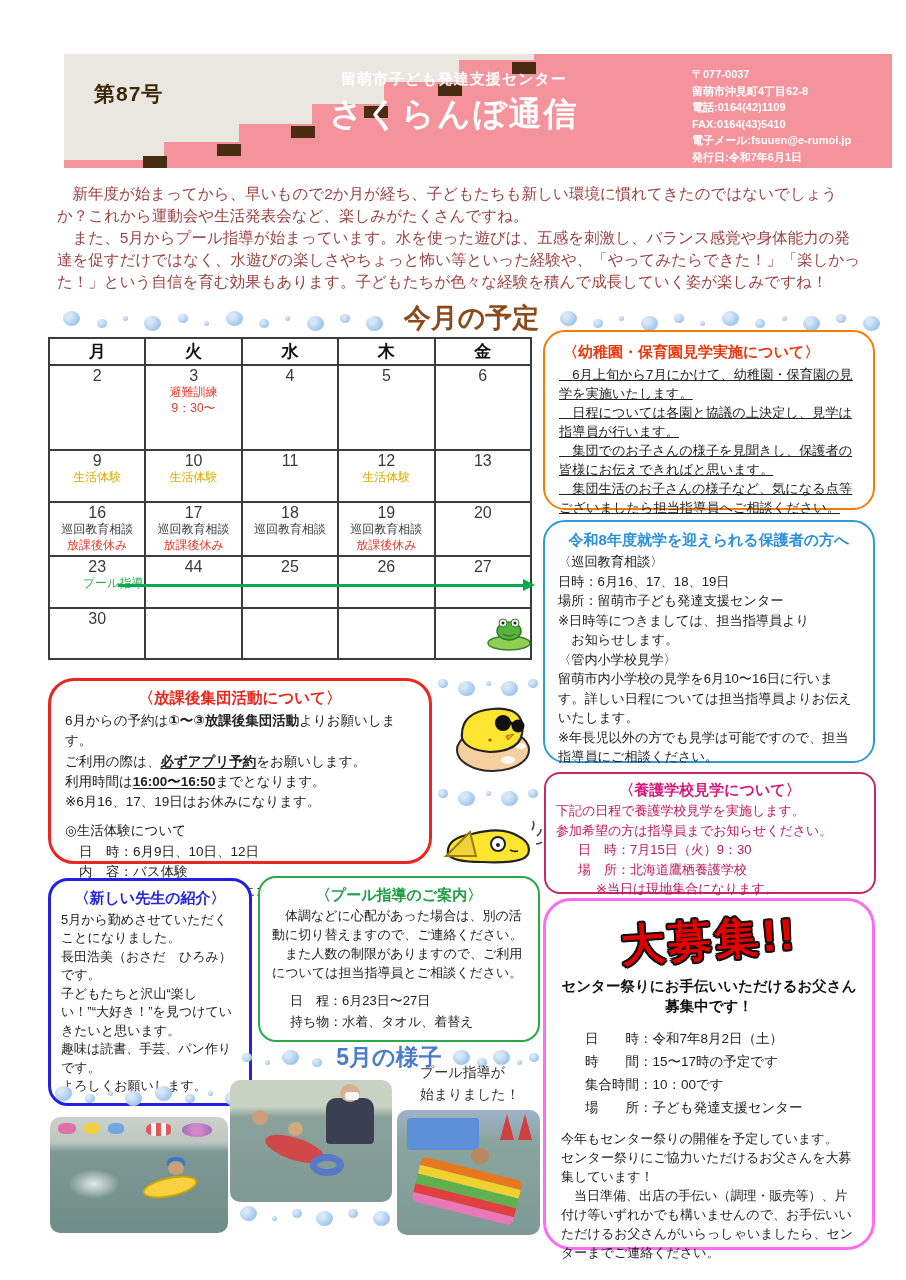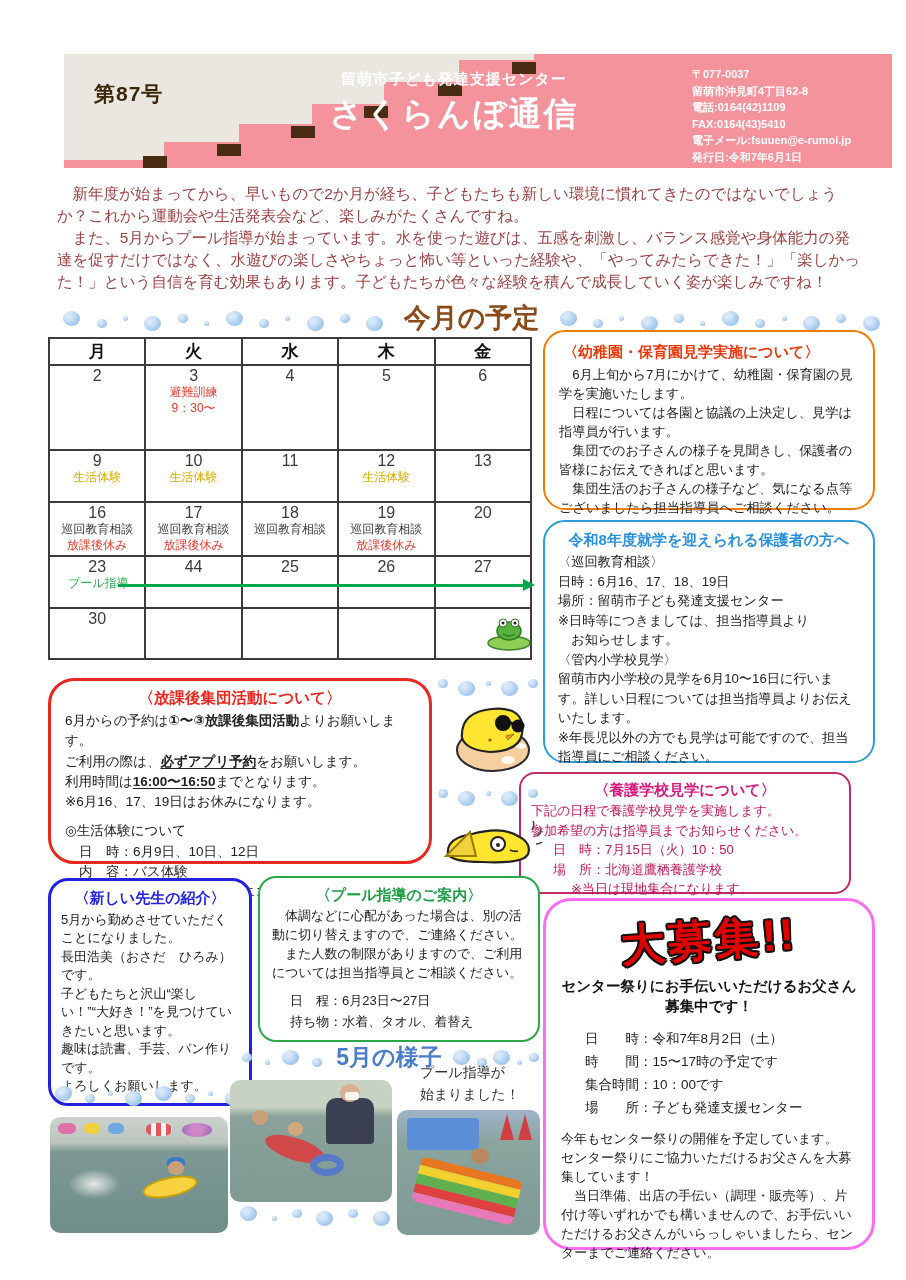--- a/index.html
+++ b/index.html
@@ -32,34 +32,34 @@
   .bubbles .bub:nth-child(even), .bubbles-abs .bub:nth-child(even) { transform:translateY(5px); }
 
   
   .cal-wrap { position:absolute; left:48px; top:337px; width:484px; }
   table.cal { width:484px; border-collapse:collapse; table-layout:fixed; }
   .cal th, .cal td { border:2px solid #3c3c3c; vertical-align:top; text-align:center; padding:1px 1px; }
   .cal th { height:26px; font-size:17px; color:#111; vertical-align:middle; }
   .cal .date { display:block; font-size:16px; color:#3a3a3a; line-height:1.15; }
   .cal .ev { display:block; font-size:12px; line-height:1.3; white-space:nowrap; }
   .ev-red { color:#e23b2e; } .ev-gold { color:#d9ae00; } .ev-dark { color:#3a3a3a; }
-  .ev-green { color:#2fae52; text-align:center; padding-left:2px; }
+  .ev-green { color:#2fae52; text-align:right; padding-left:2px; }
   .cal-arrow { position:absolute; left:70px; top:247px; width:406px; height:3px; background:#00a850; }
   .cal-arrow::after { content:""; position:absolute; right:-11px; top:-5px; border-left:12px solid #00a850; border-top:6.5px solid transparent; border-bottom:6.5px solid transparent; }
   .frog { position:absolute; left:438px; top:276px; }
 
   
   .rbox { position:absolute; background:#fff; }
   .box-kengaku { left:543px; top:330px; width:332px; height:180px; border:2.5px solid #f07d00; border-radius:22px; padding:9px 14px; }
   .box-kengaku .bt { font-size:15px; font-weight:bold; color:#e8380d; margin:2px 0 3px 4px; }
-  .box-kengaku p { font-size:13.2px; line-height:1.44; color:#222; }
+  .box-kengaku p { font-size:13.2px; line-height:1.44; color:#222;text-decoration:underline; }
   .box-shugaku { left:543px; top:520px; width:332px; height:243px; border:2.5px solid #2e9bd6; border-radius:22px; padding:9px 13px; }
   .box-shugaku .bt { font-size:15px; font-weight:bold; color:#2b90dc; text-align:center; margin-bottom:2px; }
   .box-shugaku .ln { font-size:13.2px; line-height:1.48; color:#222; }
-  .box-yogo { left:519px; top:772px; width:332px; height:122px; border:2.5px solid #c22a6c; border-radius:16px; padding:7px 10px; }
+  .box-yogo { left:544px; top:772px; width:332px; height:122px; border:2.5px solid #c22a6c; border-radius:16px; padding:7px 10px; }
   .box-yogo .bt { font-size:15px; font-weight:bold; color:#d6177d; text-align:center; margin-bottom:1px; }
   .box-yogo .ln { font-size:13px; line-height:1.5; color:#be185d; }
   .ml20 { margin-left:22px; } .ml36 { margin-left:40px; }
   .box-recruit { left:543px; top:898px; width:332px; height:352px; border:3px solid #fb6ef2; border-radius:28px; padding:8px 15px; }
   .banner { text-align:center; font-size:44px; font-weight:bold; color:#e00000; letter-spacing:3px; transform:rotate(-4deg); margin-top:2px;
     text-shadow:2px 0 #111,-2px 0 #111,0 2px #111,0 -2px #111,1.6px 1.6px #111,-1.6px 1.6px #111,1.6px -1.6px #111,-1.6px -1.6px #111; }
   .box-recruit .sub { text-align:center; font-size:14.5px; font-weight:bold; color:#111; line-height:1.4; margin-top:6px; }
   .box-recruit .det { font-size:13.5px; line-height:1.72; color:#222; margin:10px 0 0 24px; }
   .box-recruit .bp { font-size:13px; line-height:1.45; color:#222; margin-top:11px; }
 
@@ -301,21 +301,21 @@
     <div class="ln">　お知らせします。</div>
     <div class="ln">〈管内小学校見学〉</div>
     <div class="ln">留萌市内小学校の見学を6月10〜16日に行います。詳しい日程については担当指導員よりお伝えいたします。</div>
     <div class="ln">※年長児以外の方でも見学は可能ですので、担当指導員にご相談ください。</div>
   </div>
 
   <div class="rbox box-yogo">
     <div class="bt">〈養護学校見学について〉</div>
     <div class="ln">下記の日程で養護学校見学を実施します。</div>
     <div class="ln">参加希望の方は指導員までお知らせください。</div>
-    <div class="ln ml20">日　時：7月15日（火）10：50</div>
+    <div class="ln ml20">日　時：7月15日（火）9：30</div>
     <div class="ln ml20">場　所：北海道鷹栖養護学校</div>
     <div class="ln ml36">※当日は現地集合になります。</div>
   </div>
 
   <div class="rbox box-recruit">
     <div class="banner">大募集!!</div>
     <div class="sub">
       <div>センター祭りにお手伝いいただけるお父さん</div>
       <div>募集中です！</div>
     </div>

